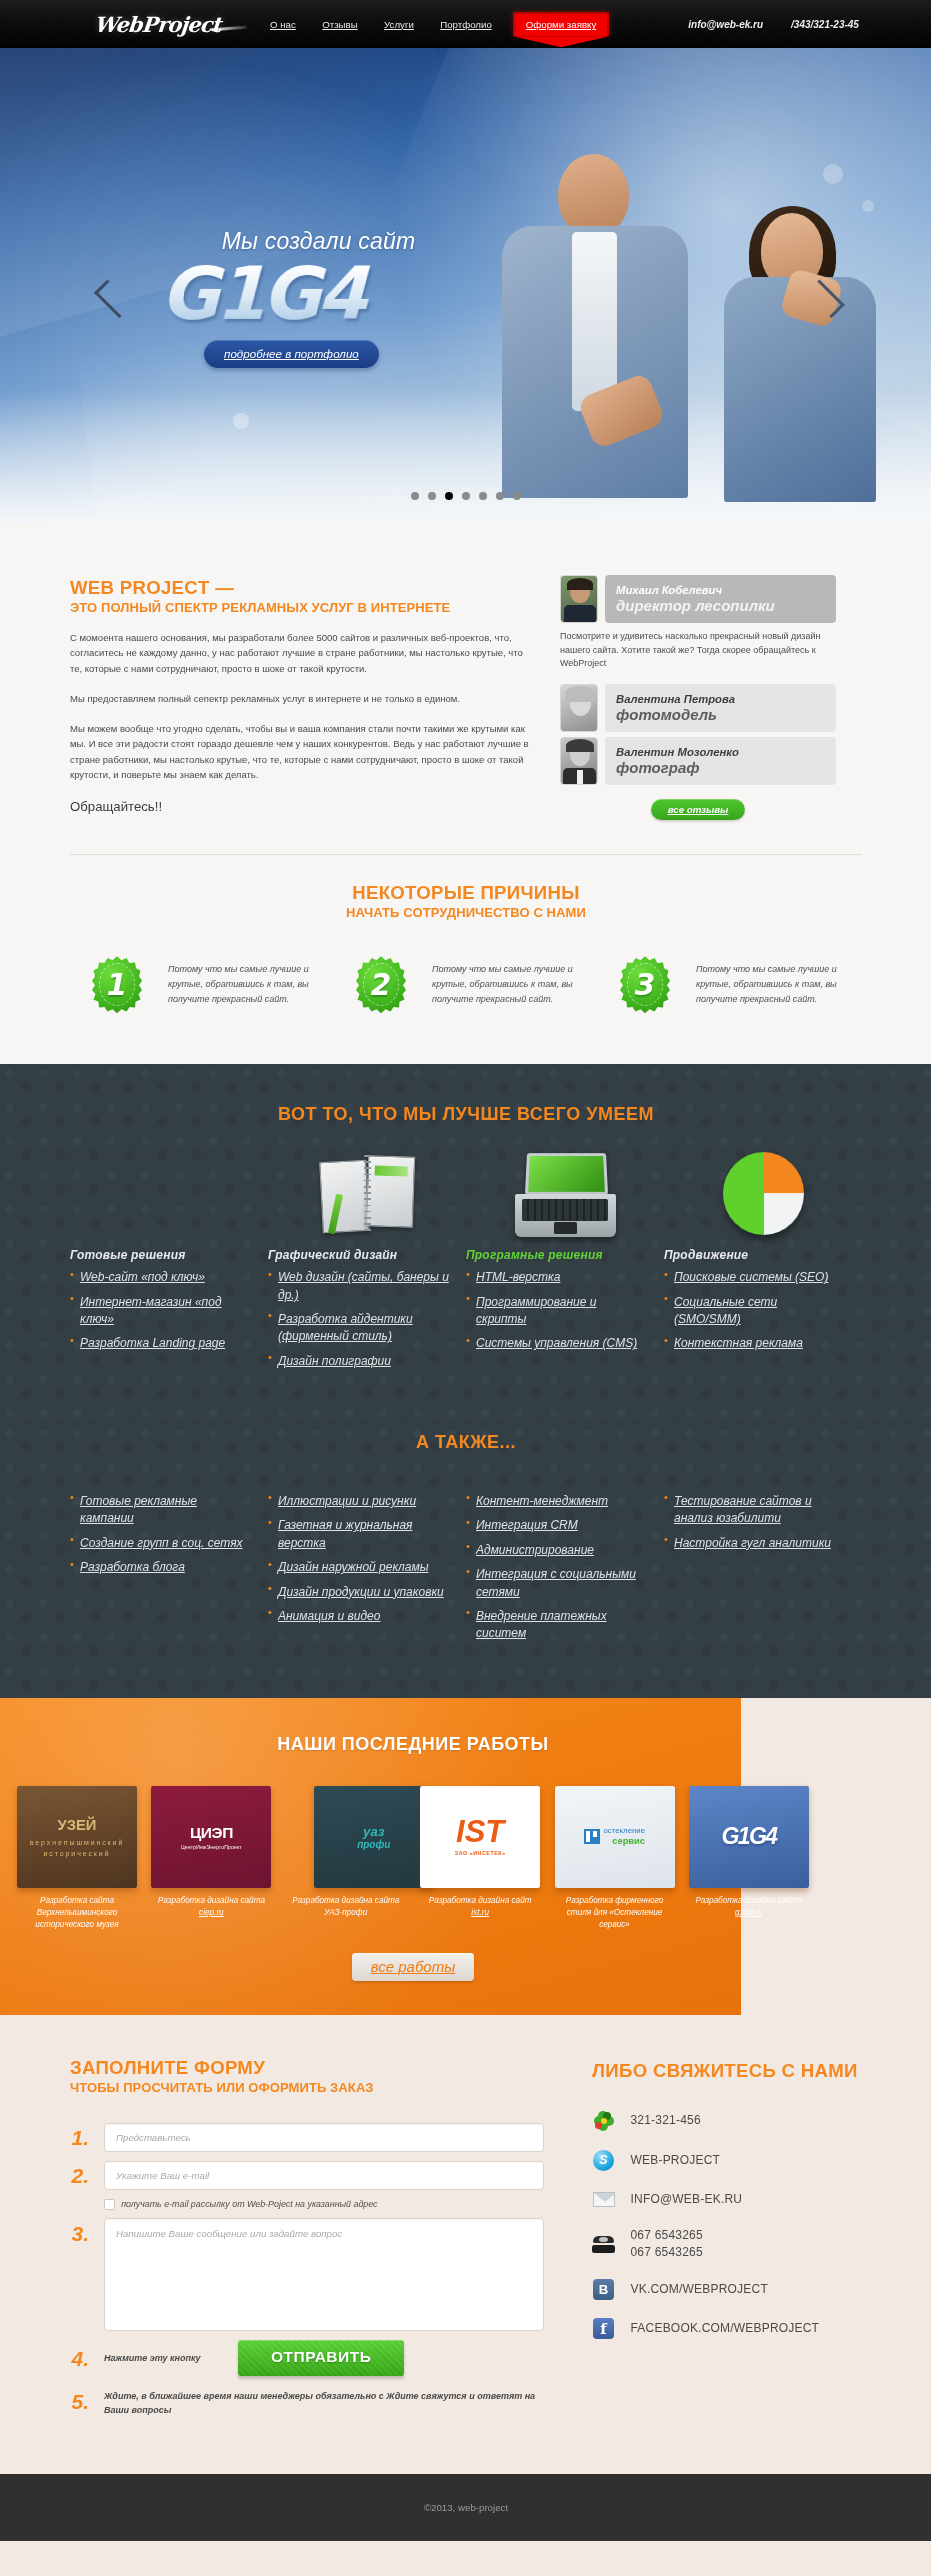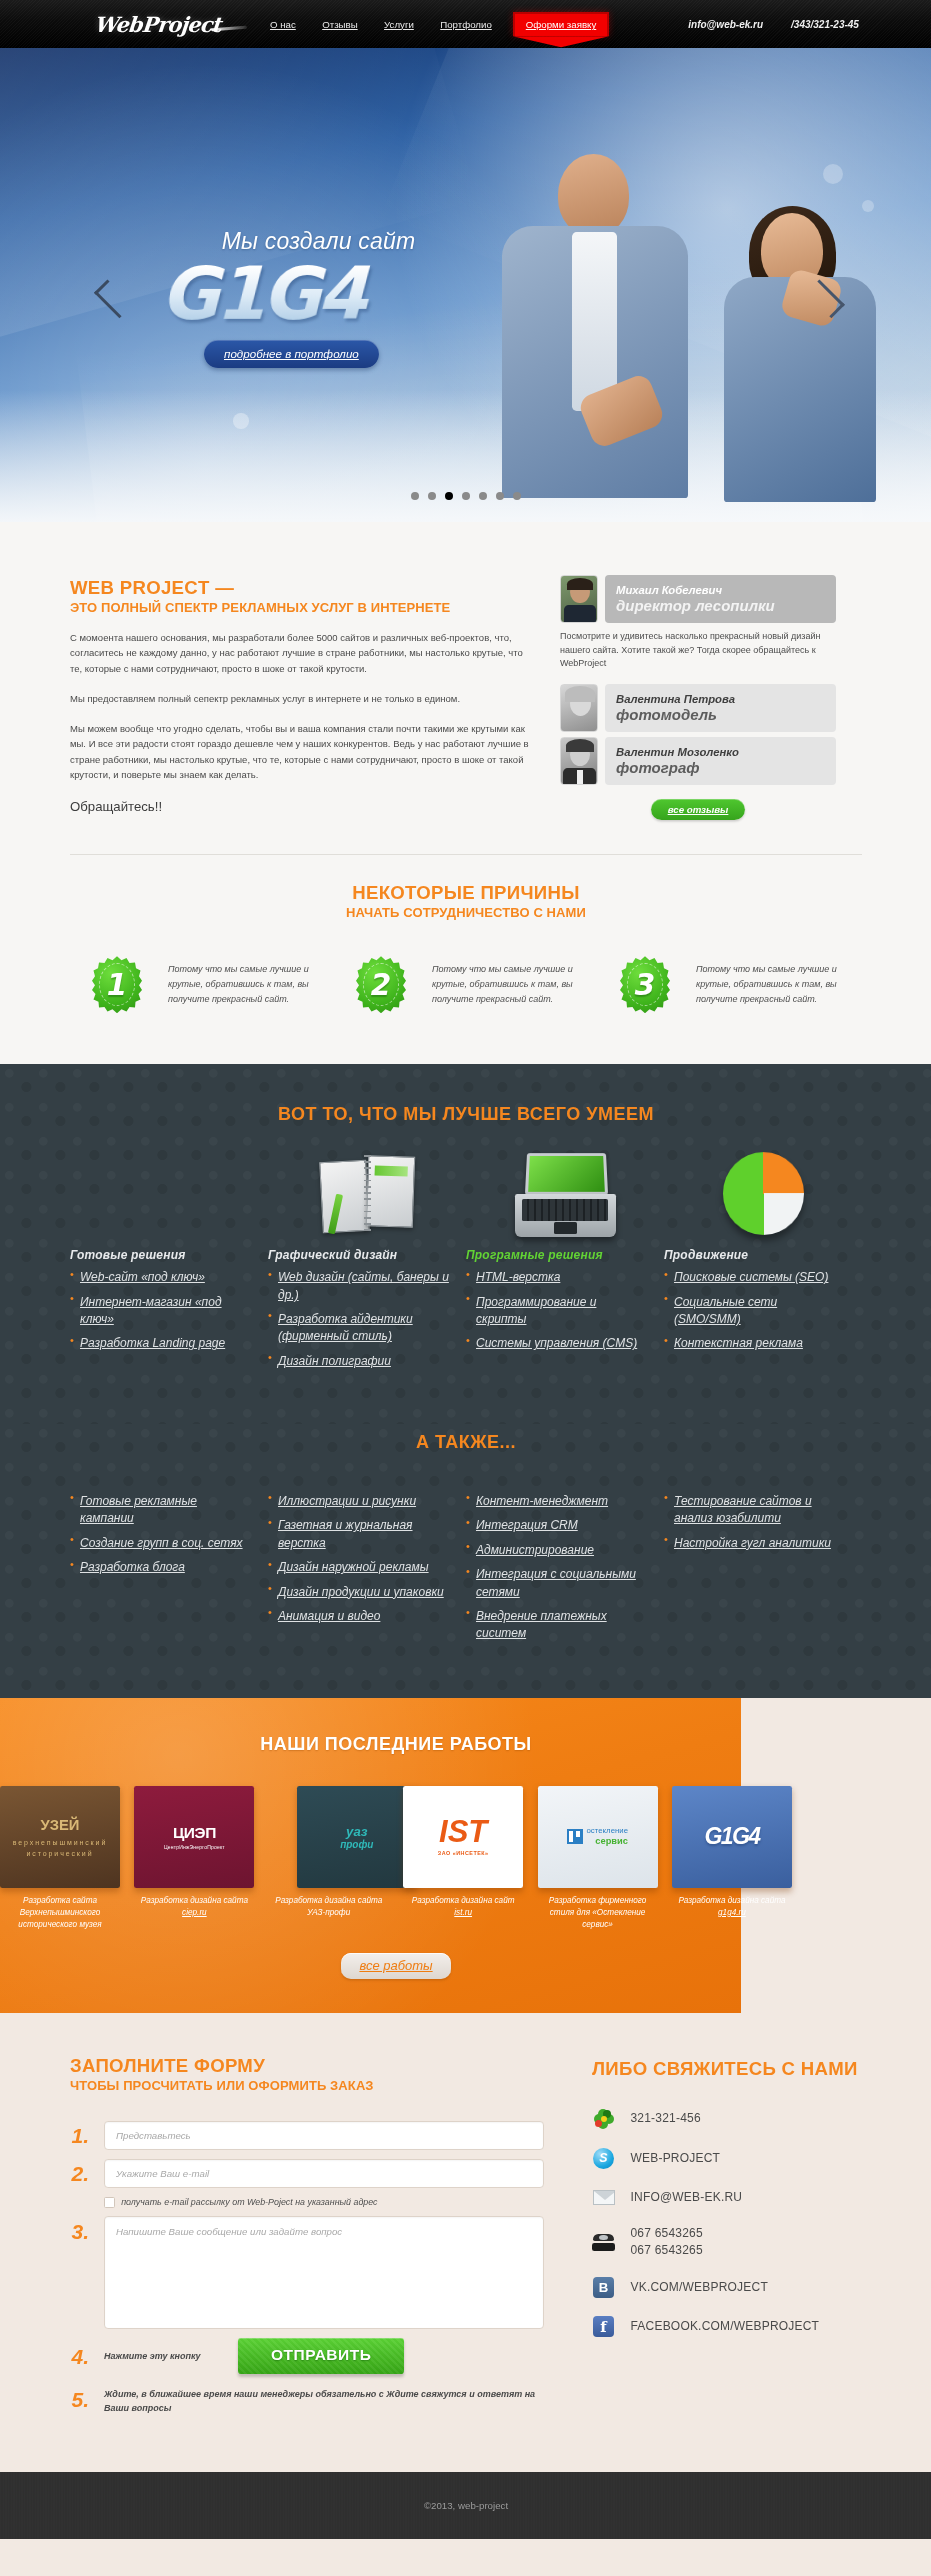--- a/index.html
+++ b/index.html
@@ -281,21 +281,21 @@
       radial-gradient(circle at 9.3px 9.3px, rgba(255,255,255,.032) 0 3.9px, rgba(0,0,0,0) 4.7px),
       radial-gradient(circle at 26.4px 23px, rgba(0,0,0,.10) 0 4.7px, rgba(0,0,0,0) 5.4px);
     background-size:34px 34px, 34px 34px;
     padding:7.8px 0 48px;
   }
   .also-cols{ display:flex; margin-top:33px; }
   .also-col{ width:198px; padding-right:14px; }
 
   
   .sec-port{
-    width:741px; padding:36px 0 34px;
+    width:741px; padding:36px 17px 34px;
     background:
       radial-gradient(circle at 24% 18%, rgba(255,255,255,.20), rgba(255,255,255,0) 58%),
       linear-gradient(165deg,#f7891b 0%, #ef7d12 45%, #e8720a 100%);
   }
   .h-white-ctr{
     color:#fff; font-size:18px; font-weight:bold; letter-spacing:0.5px;
     text-transform:uppercase; text-align:center;
     text-shadow:0 0.8px 1.6px rgba(150,70,0,.35);
   }
   .port-row{ display:flex; justify-content:space-between; margin-top:31px; }
@@ -324,22 +324,22 @@
   .lg-ost b{ color:#46b233; display:block; font-size:9.3px;}
   .lg-g1g4{ color:#fff; font-size:23px; font-weight:bold; font-style:italic; letter-spacing:-1.6px;
             text-shadow:0 1.6px 2.3px rgba(20,50,100,.4);}
   .port-cap{
     margin-top:7px; text-align:center; color:#fff; font-size:8.2px; font-style:italic;
     line-height:1.45;
   }
   .port-cap a{ color:#fff; text-decoration:underline; }
   .btn-light{
     display:inline-block; background:linear-gradient(180deg,#f3efeb,#ded7d0);
-    color:#ef7d12; font-size:13px; font-style:italic; text-decoration:underline;
-    padding:4.7px 18.6px 5.4px; border-radius:10px;
+    color:#ef7d12; font-size:15px; font-style:italic; text-decoration:underline;
+    padding:4.7px 18.6px 5.4px; border-radius:4px;
     box-shadow:0 1.6px 2.3px rgba(130,60,0,.28), inset 0 0.8px 0 #fff;
   }
   .port-btn-row{ text-align:center; margin-top:23px; }
 
   
   .sec-contact{ width:932px; background:#f2e9e2; padding:43px 0 48px; }
   .contact-grid{ display:flex; }
   .cg-left{ width:474px; }
   .cg-right{ width:318px; padding-left:48px; padding-top:3.1px;}
   .form-rows{ margin-top:28px; }

